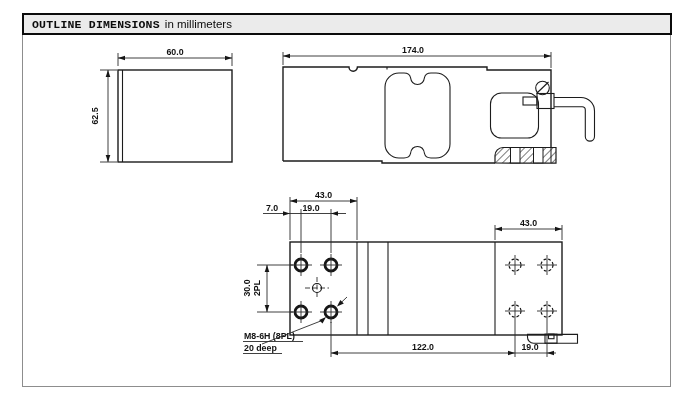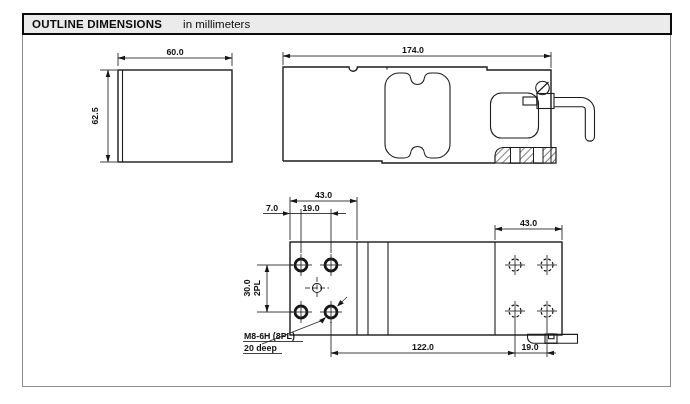--- a/index.html
+++ b/index.html
@@ -4,22 +4,22 @@
 <style>
   html,body{margin:0;padding:0;background:#ffffff;}
   .stage{position:relative;width:690px;height:404px;background:#fff;overflow:hidden;
          font-family:"Liberation Sans",sans-serif;}
   .frame{position:absolute;left:22px;top:13px;width:647px;height:372px;
          border:1.5px solid #8d8d8d;}
   .titlebar{position:absolute;left:22px;top:13px;width:650px;height:22px;
             box-sizing:border-box;background:#ebebeb;border:2px solid #0b0b0b;
             display:flex;align-items:center;padding-left:8px;
             font-size:11.5px;color:#0b0b0b;white-space:nowrap;}
-  .t1{font-weight:bold;letter-spacing:.2px;}
-  .t2{margin-left:21px;font-weight:normal;}
+  .t1{font-weight:bold;letter-spacing:.2px;font-family:Liberation Mono, monospace;}
+  .t2{margin-left:5px;font-weight:normal;}
   svg{position:absolute;left:0;top:0;}
   .ol{fill:none;stroke:#1c1c1c;stroke-width:1.4;}
   .ol2{fill:none;stroke:#1c1c1c;stroke-width:1.1;}
   .dim{fill:none;stroke:#2b2b2b;stroke-width:0.9;}
   .arr{fill:#161616;stroke:none;}
   .dtx{font-family:"Liberation Sans",sans-serif;font-size:8.8px;font-weight:bold;fill:#111;}
 </style>
 </head>
 <body>
 

